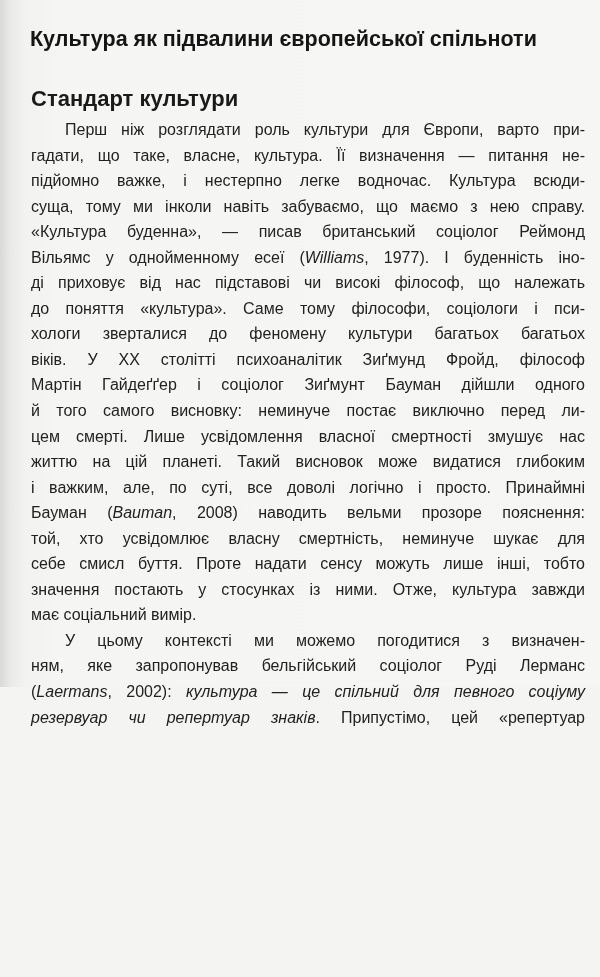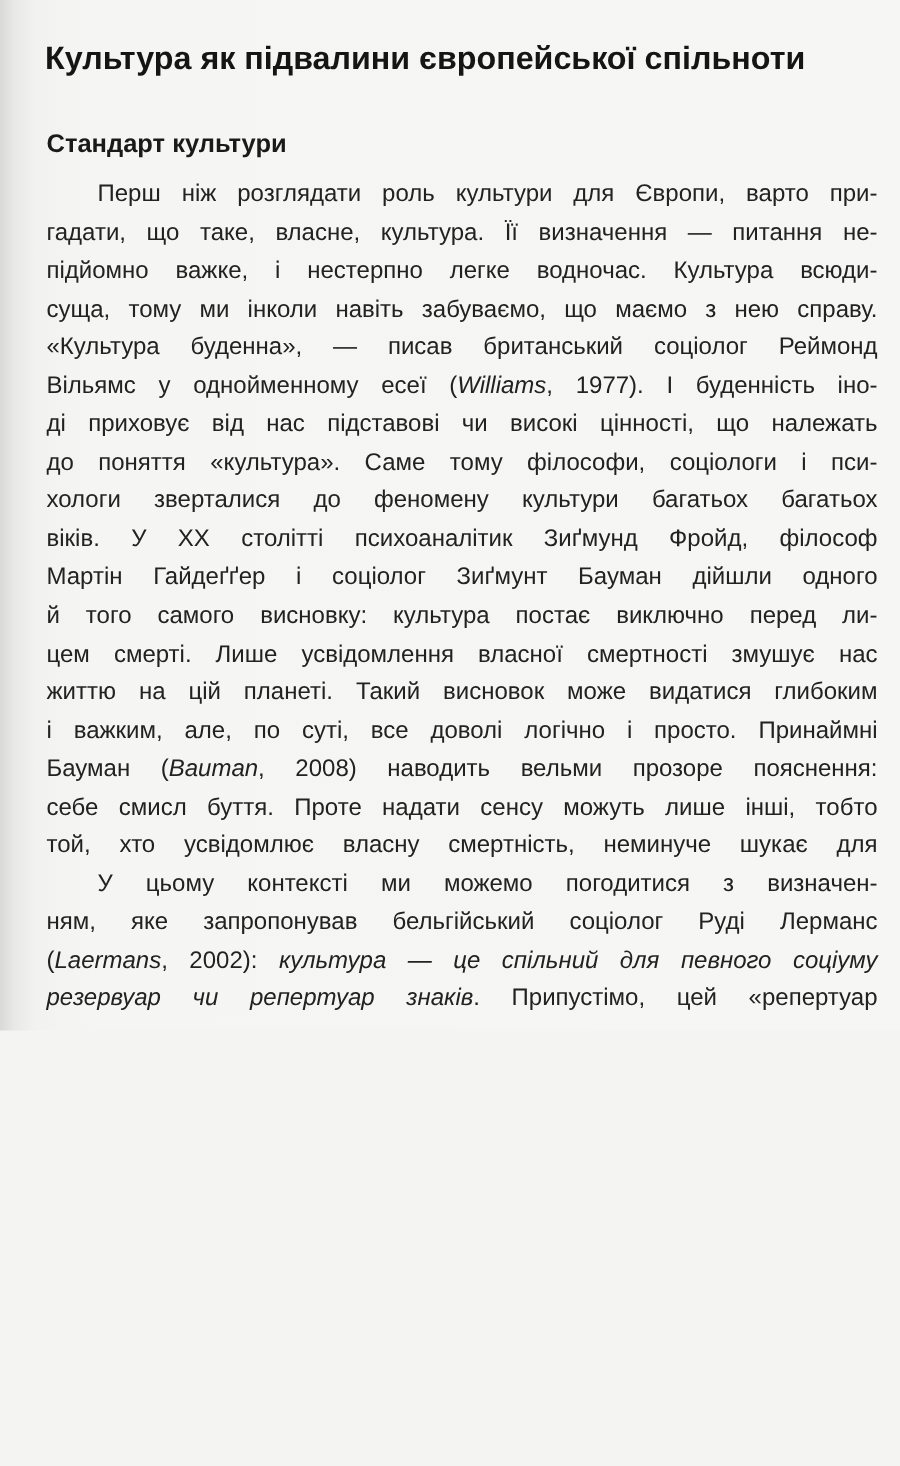--- a/index.html
+++ b/index.html
@@ -14,21 +14,21 @@
     position: absolute; left: 0; top: 0; width: 600px; height: 687px;
     background: linear-gradient(to right, #d9d9d7 0px, #e9e9e7 10px, #f2f2f0 24px, #f5f5f3 60px, #f6f6f4 100%);
   }
   .chapter-title {
     position: absolute; left: 30px; top: 27px;
     font-size: 21.5px; font-weight: bold; letter-spacing: 0px;
     color: #151515; white-space: nowrap;
   }
   .section-title {
     position: absolute; left: 31px; top: 86px;
-    font-size: 17px; font-weight: bold; color: #1a1a1a; white-space: nowrap;
+    font-size: 22px; font-weight: bold; color: #1a1a1a; white-space: nowrap;
   }
   .body-text {
     position: absolute; left: 31px; top: 117px; width: 554px;
     font-size: 16px; line-height: 25.55px; color: #222;
   }
   .line {
     display: block; white-space: nowrap; text-align: justify;
     text-align-last: justify; height: 25.55px; overflow: visible;
   }
   .line.indent { padding-left: 34px; }
@@ -47,32 +47,34 @@
   <div class="section-title">Стандарт культури</div>
 
   <div class="body-text">
 
     <span class="line indent"><span>Перш ніж розглядати роль культури для Європи, варто при-</span></span>
     <span class="line"><span>гадати, що таке, власне, культура. Її визначення — питання не-</span></span>
     <span class="line"><span>підйомно важке, і нестерпно легке водночас. Культура всюди-</span></span>
     <span class="line"><span>суща, тому ми інколи навіть забуваємо, що маємо з нею справу.</span></span>
     <span class="line"><span>«Культура буденна», — писав британський соціолог Реймонд</span></span>
     <span class="line"><span>Вільямс у однойменному есеї (</span><em>Williams</em><span>, 1977). І буденність іно-</span></span>
-    <span class="line"><span>ді приховує від нас підставові чи високі цінності, що належать</span></span>
+    <span class="line"><span>ді приховує від нас підставові чи високі філософ, що належать</span></span>
     <span class="line"><span>до поняття «культура». Саме тому філософи, соціологи і пси-</span></span>
     <span class="line"><span>хологи зверталися до феномену культури багатьох багатьох</span></span>
     <span class="line"><span>віків. У XX столітті психоаналітик Зиґмунд Фройд, філософ</span></span>
     <span class="line"><span>Мартін Гайдеґґер і соціолог Зиґмунт Бауман дійшли одного</span></span>
-    <span class="line"><span>й того самого висновку: культура постає виключно перед ли-</span></span>
+    <span class="line"><span>й того самого висновку: неминуче постає виключно перед ли-</span></span>
     <span class="line"><span>цем смерті. Лише усвідомлення власної смертності змушує нас</span></span>
     <span class="line"><span>життю на цій планеті. Такий висновок може видатися глибоким</span></span>
     <span class="line"><span>і важким, але, по суті, все доволі логічно і просто. Принаймні</span></span>
     <span class="line"><span>Бауман (</span><em>Bauman</em><span>, 2008) наводить вельми прозоре пояснення:</span></span>
+    <span class="line"><span>той, хто усвідомлює власну смертність, неминуче шукає для</span></span>
     <span class="line"><span>себе смисл буття. Проте надати сенсу можуть лише інші, тобто</span></span>
-    <span class="line"><span>той, хто усвідомлює власну смертність, неминуче шукає для</span></span>
+    <span class="line"><span>значення постають у стосунках із ними. Отже, культура завжди</span></span>
+    <span class="line last"><span>має соціальний вимір.</span></span>
 
     <span class="line indent"><span>У цьому контексті ми можемо погодитися з визначен-</span></span>
     <span class="line"><span>ням, яке запропонував бельгійський соціолог Руді Лерманс</span></span>
     <span class="line"><span>(</span><em>Laermans</em><span>, 2002): </span><em>культура — це спільний для певного соціуму</em></span>
     <span class="line"><em>резервуар чи репертуар знаків</em><span>. Припустімо, цей «репертуар</span></span>
   </div>
 
   <div class="footer">
     <span>Культура як підвалини європейської спільноти</span>
     <span>/</span>

